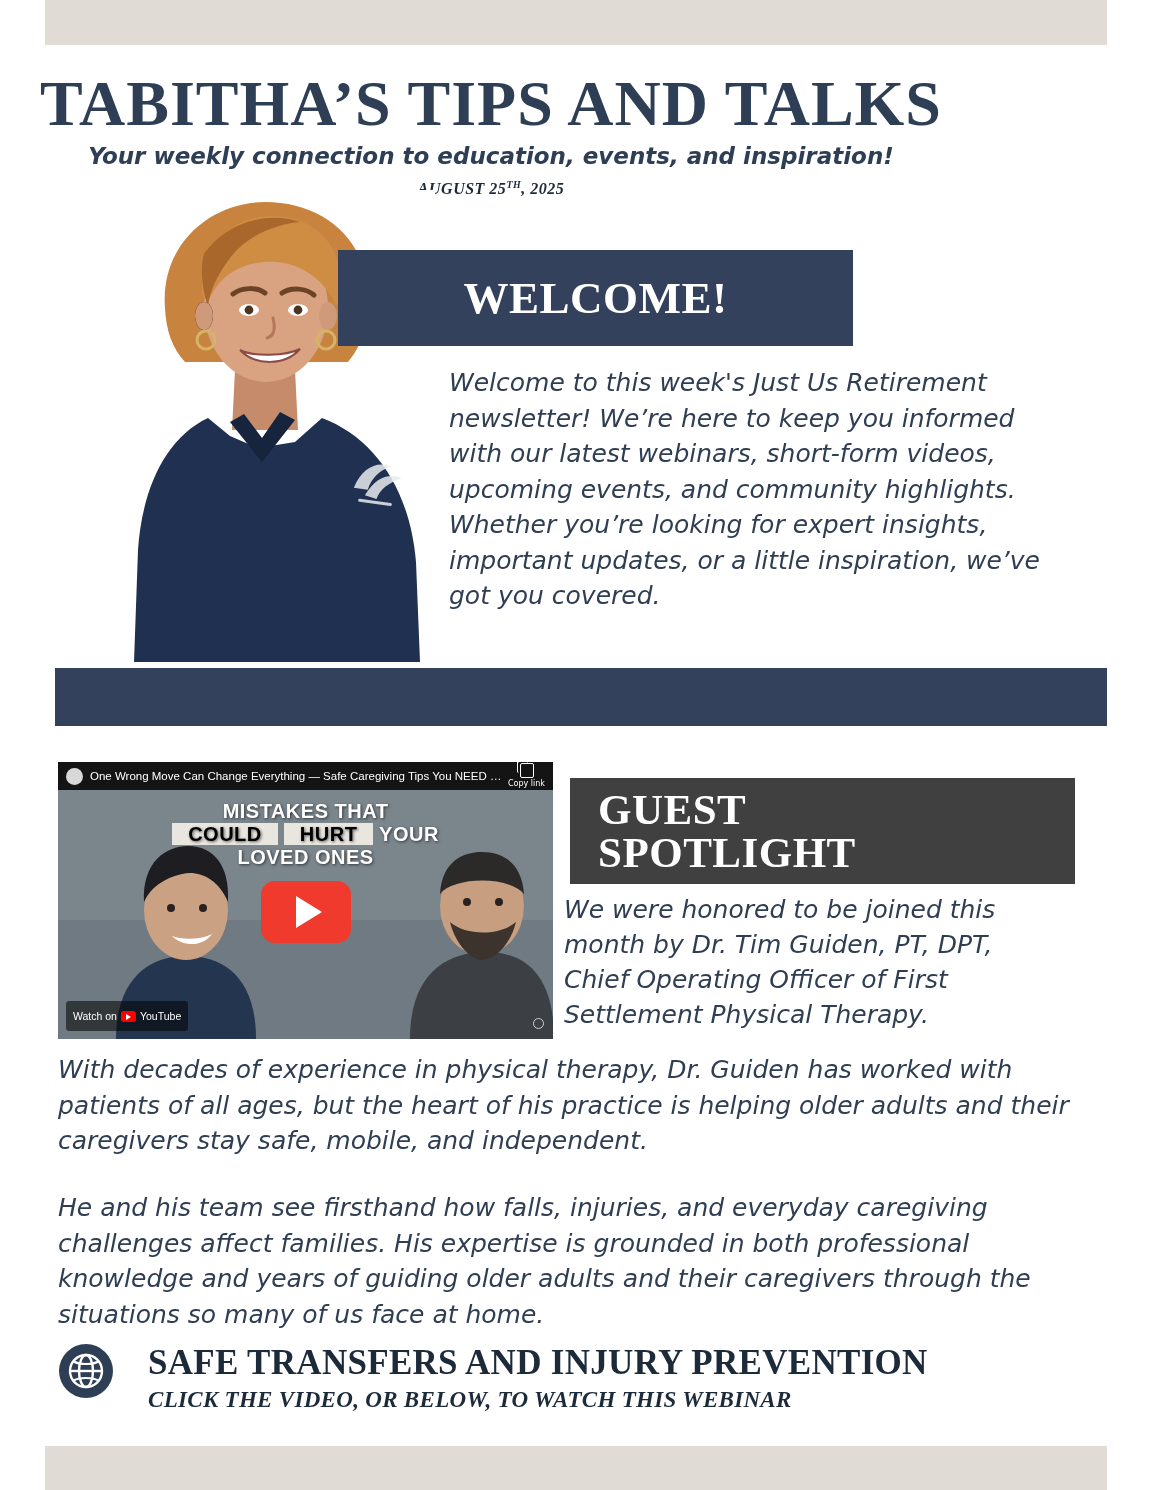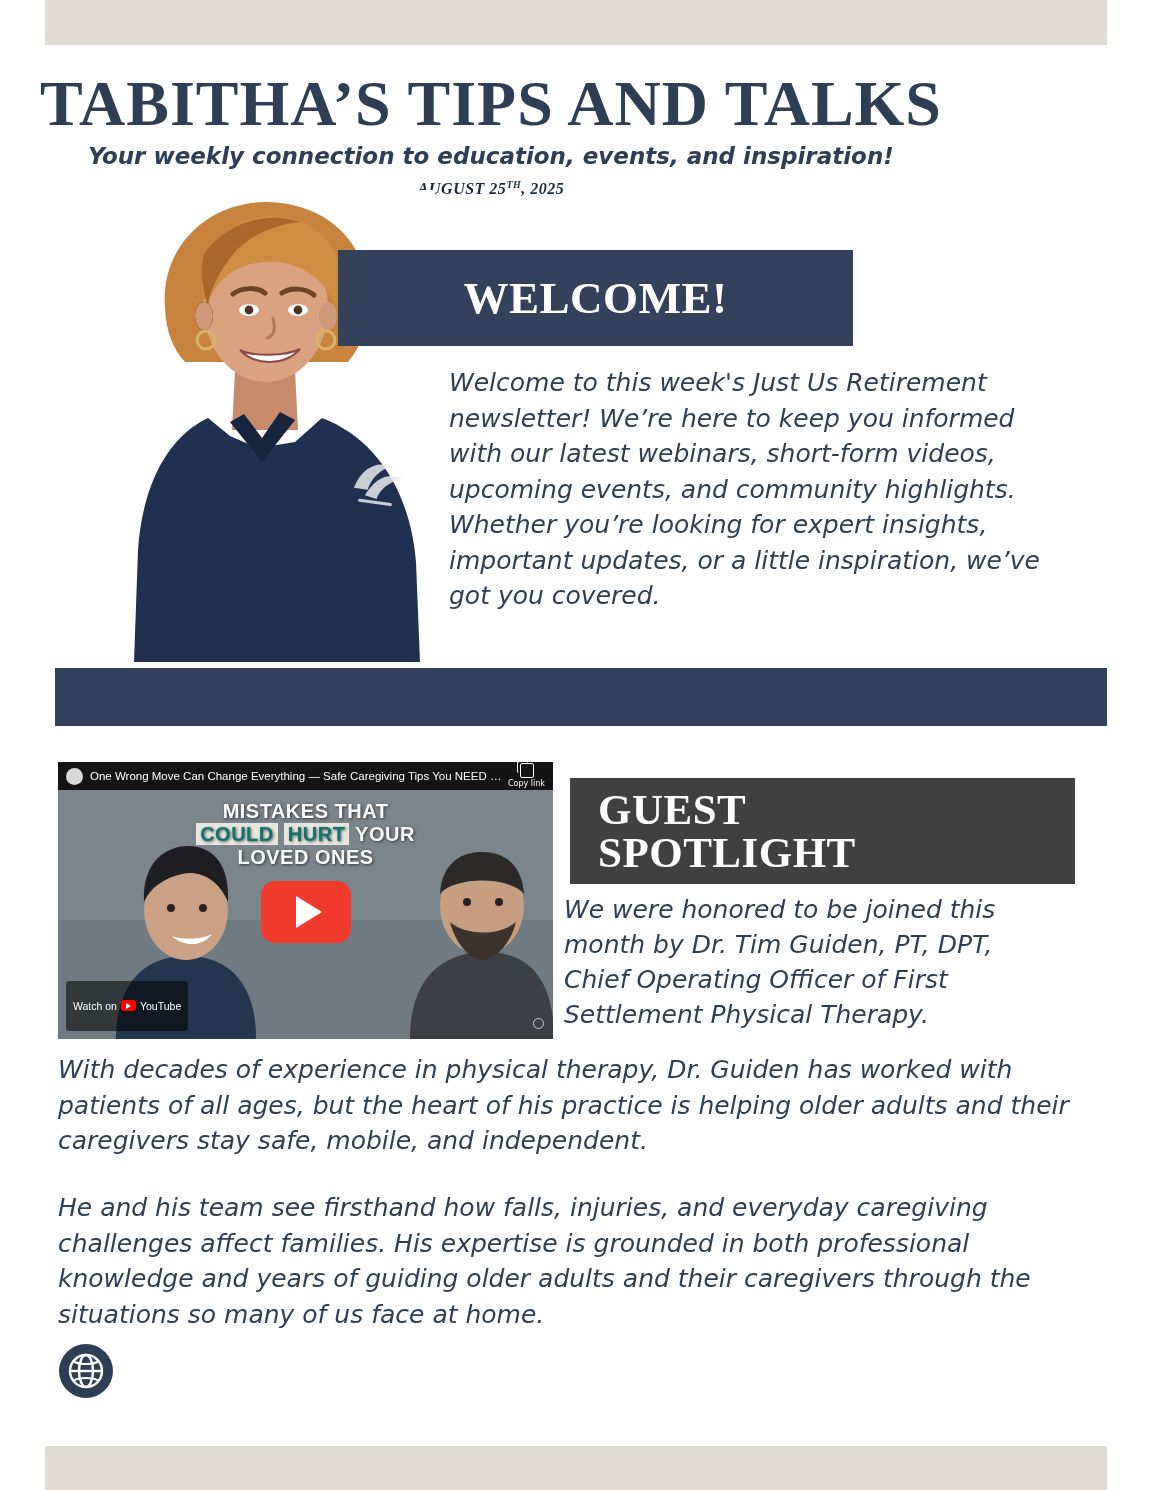--- a/index.html
+++ b/index.html
@@ -192,22 +192,22 @@
     font-family: "Liberation Sans", sans-serif;
     font-weight: bold;
     font-size: 20px;
     line-height: 1.16;
     color: #ffffff;
     letter-spacing: 0.5px;
     text-shadow: 1px 1px 3px rgba(0,0,0,0.6);
   }
   .thumb-text .hl {
     background: #e9e6e0;
-    color: #0f766e;
-    padding: 0 4px;
+    color: #000000;
+    padding: 0 16px;
   }
   .play-btn {
     position: absolute;
     left: 50%;
     top: 54%;
     transform: translate(-50%,-50%);
     width: 90px;
     height: 62px;
     background: #ef3a2d;
     border-radius: 14px;
@@ -223,24 +223,24 @@
     margin-left: 6px;
   }
   .watch-on {
     position: absolute;
     left: 8px;
     bottom: 8px;
     background: rgba(0,0,0,0.55);
     color: #fff;
     font-size: 10.5px;
     font-family: "Liberation Sans", sans-serif;
-    padding: 19px 7px;
+    padding: 9px 7px;
     border-radius: 3px;
     display: flex;
-    align-items: flex-start;
+    align-items: flex-end;
     gap: 4px;
   }
   .yt-logo {
     width: 15px; height: 11px;
     background: #ff0000;
     border-radius: 3px;
     position: relative;
   }
   .yt-logo:after {
     content: "";
@@ -455,14 +455,18 @@
   <div class="globe-icon">
     <svg width="56" height="56" viewBox="0 0 56 56" xmlns="http://www.w3.org/2000/svg">
       <circle cx="28" cy="28" r="27" fill="#2d3e55"></circle>
       <circle cx="28" cy="28" r="16" fill="none" stroke="#ffffff" stroke-width="2.4"></circle>
       <ellipse cx="28" cy="28" rx="7" ry="16" fill="none" stroke="#ffffff" stroke-width="2.4"></ellipse>
       <line x1="12" y1="28" x2="44" y2="28" stroke="#ffffff" stroke-width="2.4"></line>
       <path d="M15 18 C21 22 35 22 41 18" fill="none" stroke="#ffffff" stroke-width="2.2"></path>
       <path d="M15 38 C21 34 35 34 41 38" fill="none" stroke="#ffffff" stroke-width="2.2"></path>
     </svg>
   </div>
+  <div class="cta">
+    <div class="cta-title">SAFE TRANSFERS AND INJURY PREVENTION</div>
+    <div class="cta-sub">CLICK THE VIDEO, OR BELOW, TO WATCH THIS WEBINAR</div>
+  </div>
 
 </div>
 
 </body></html>

